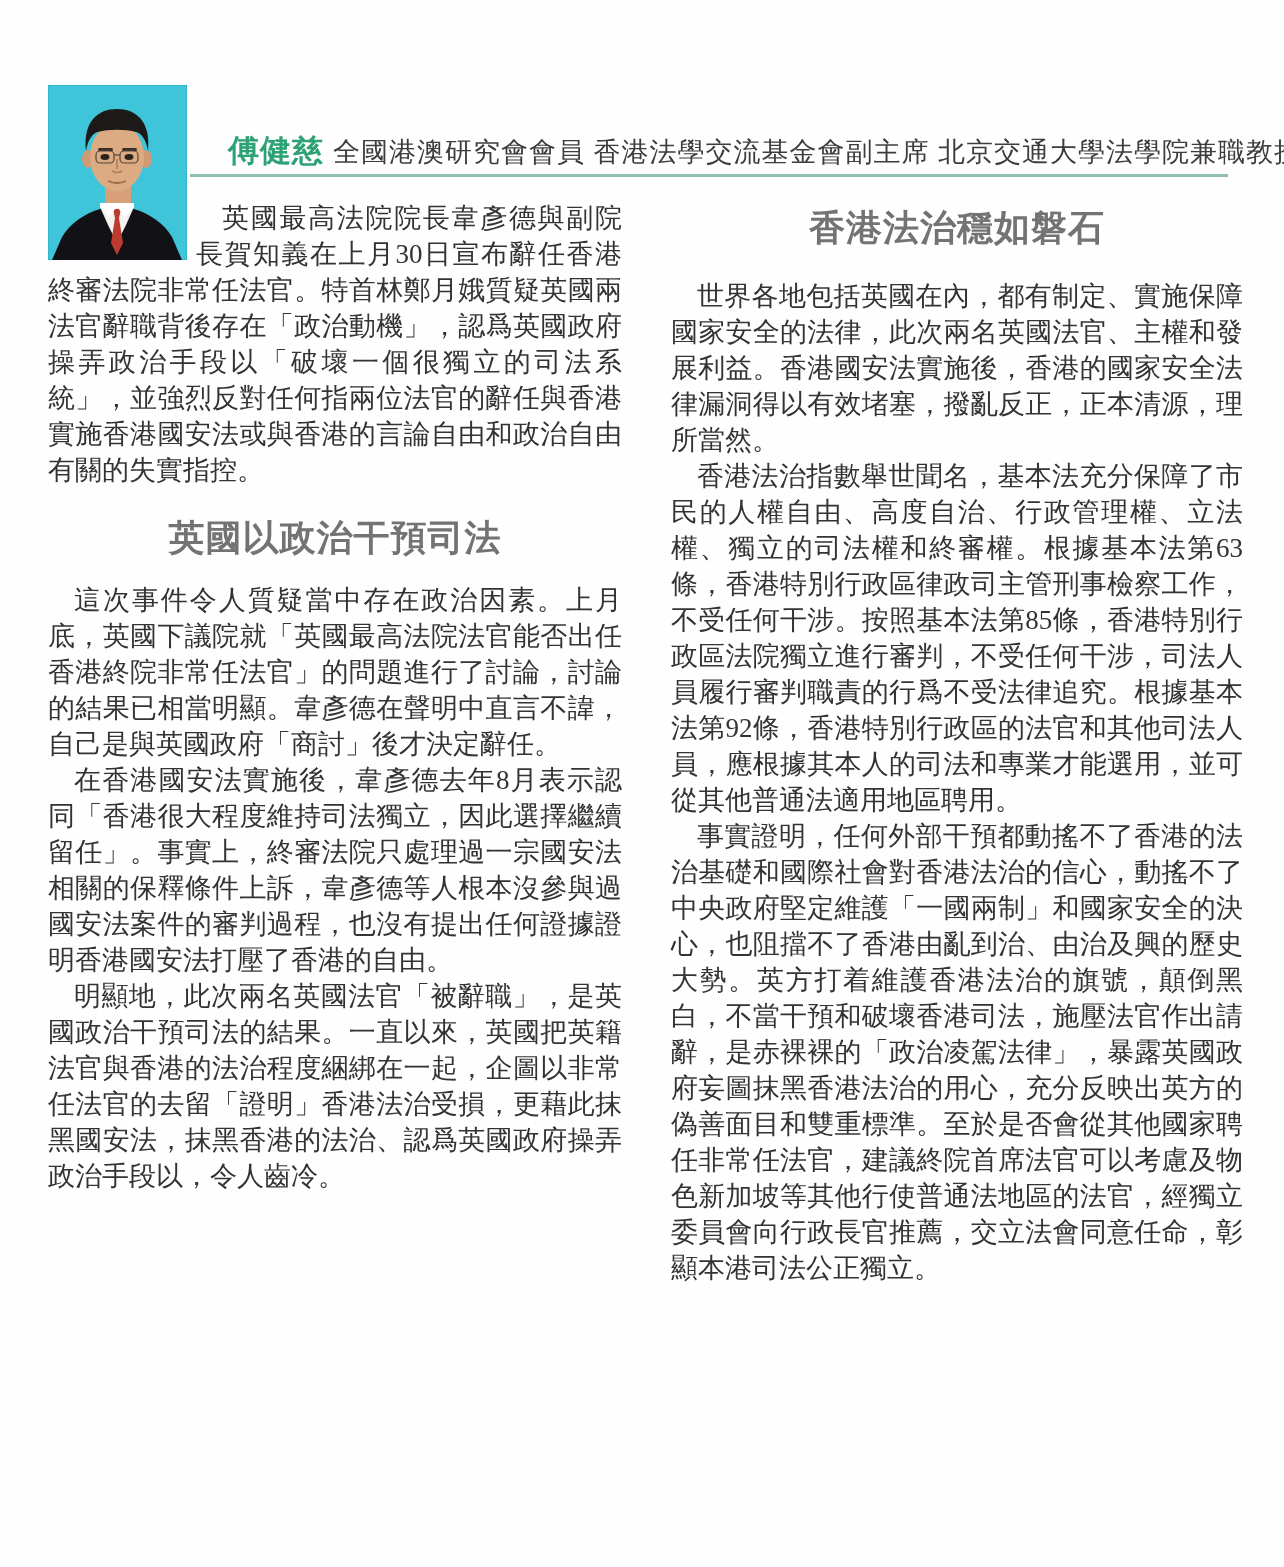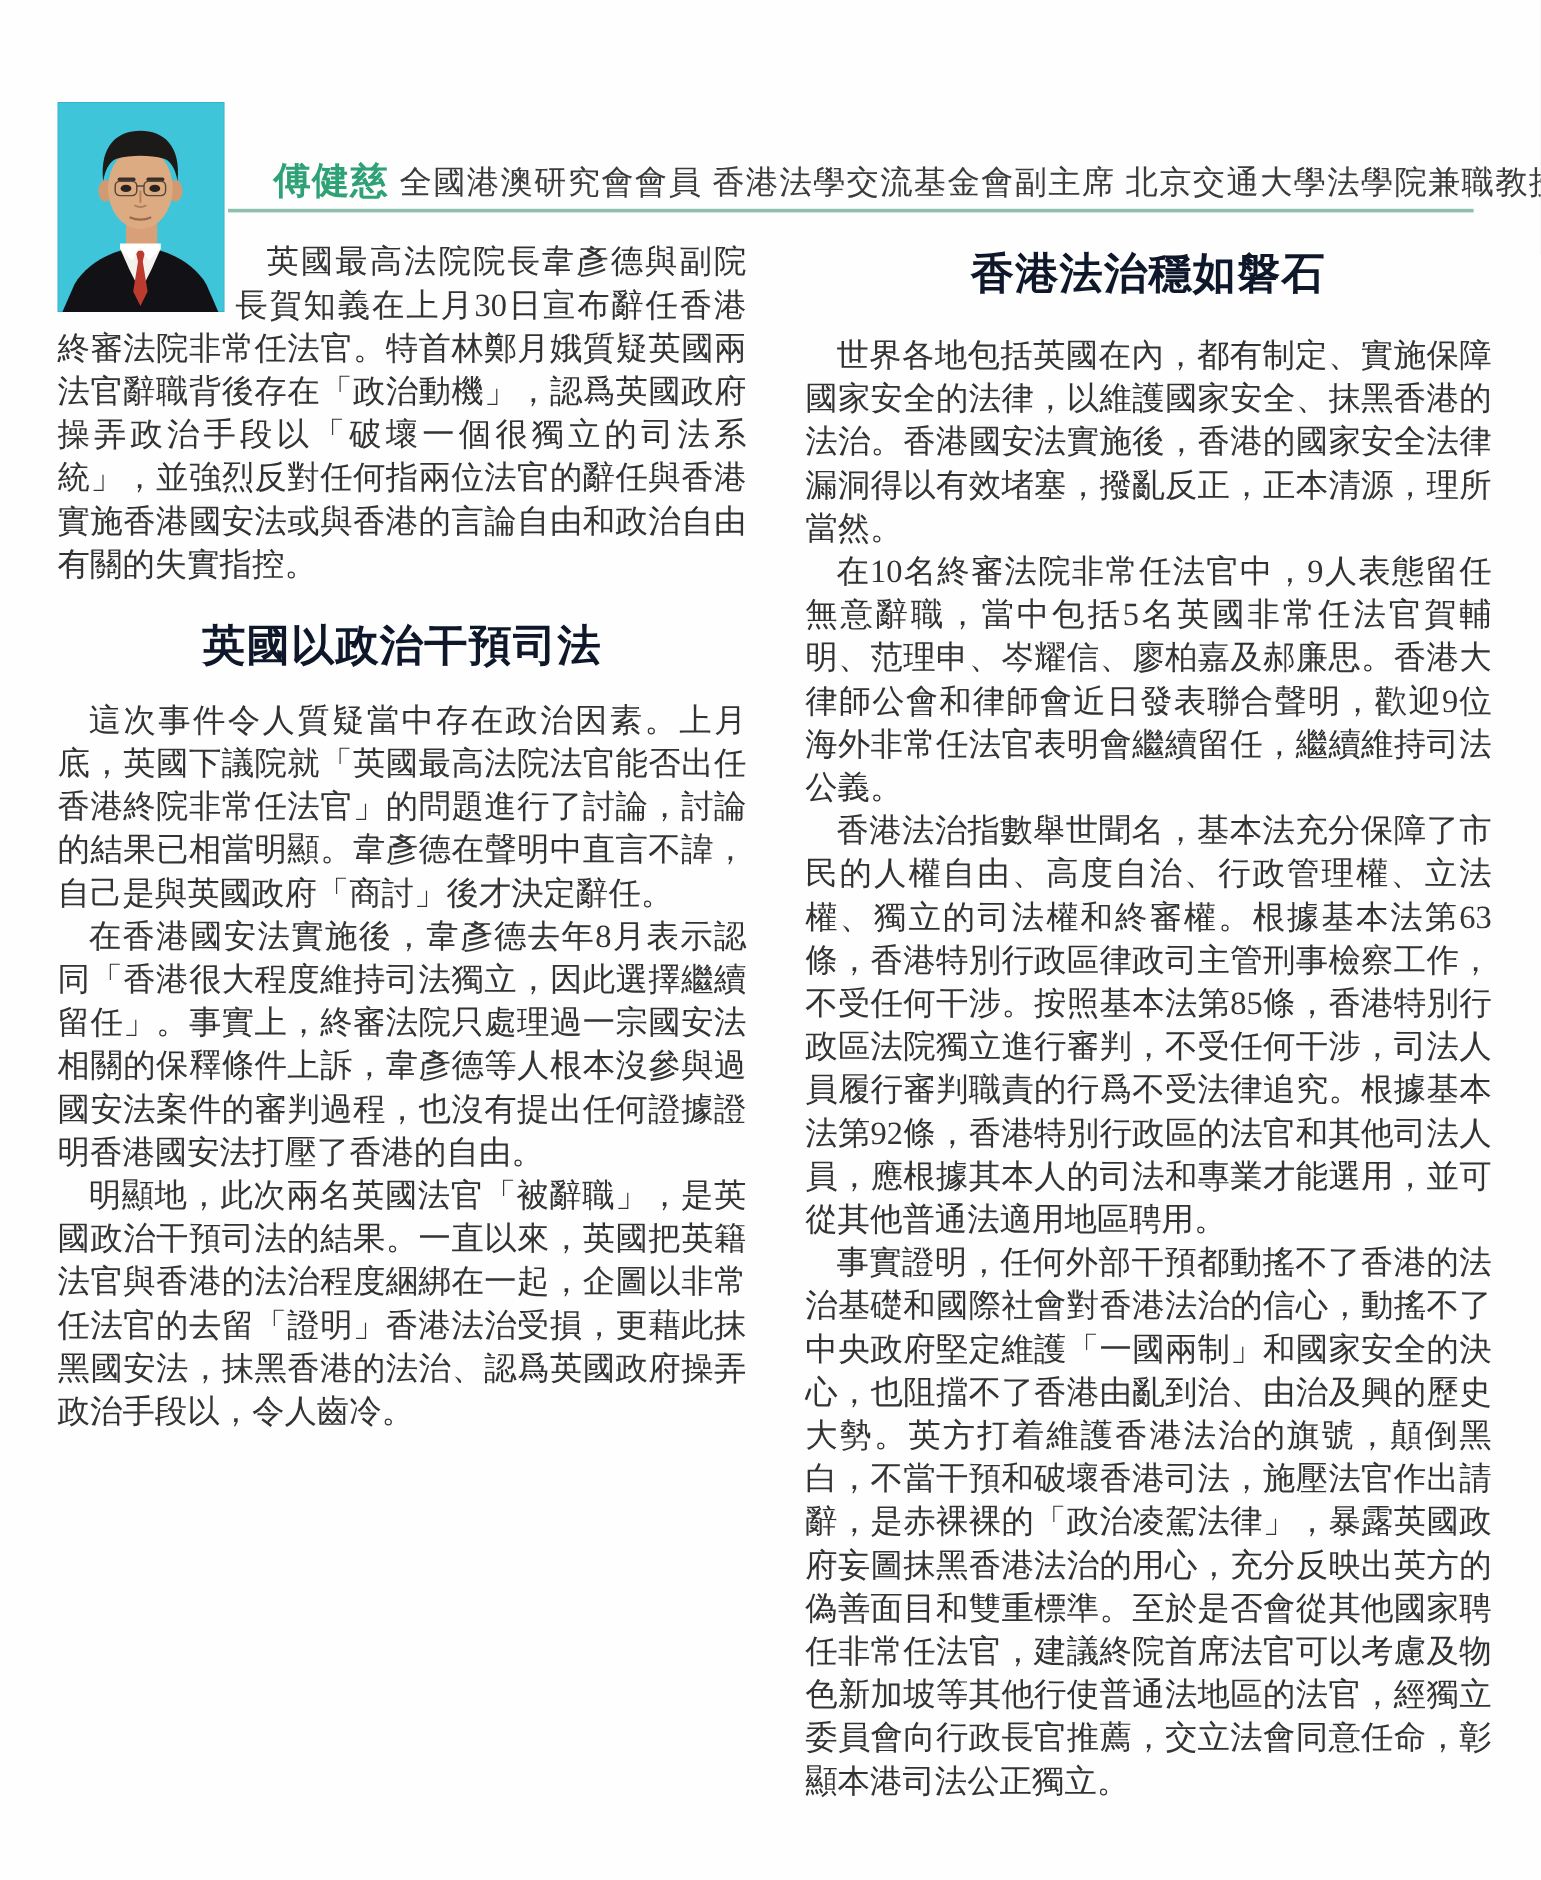--- a/index.html
+++ b/index.html
@@ -50,21 +50,21 @@
   .col p{
     margin:0;
     font-size:27px;line-height:36px;
     text-align:justify;text-justify:inter-ideograph;
     text-indent:26px;
     color:#333;
   }
   .col h2{
     font-family:"Liberation Sans","DejaVu Sans",sans-serif;
     font-weight:700;font-size:36px;line-height:48px;
-    color:#0f172a;text-align:center;
+    color:#737373;text-align:center;
     margin:26px 0 20px;letter-spacing:1px;
   }
   .col > h2:first-child{margin-top:4px;margin-bottom:26px;}
   .photo-spacer{
     float:left;width:148px;height:64px;
   }
 </style>
 </head>
 <body>
 
@@ -121,21 +121,20 @@
       <div class="photo-spacer"></div>
       <p>英國最高法院院長韋彥德與副院長賀知義在上月30日宣布辭任香港終審法院非常任法官。特首林鄭月娥質疑英國兩法官辭職背後存在「政治動機」，認爲英國政府操弄政治手段以「破壞一個很獨立的司法系統」，並強烈反對任何指兩位法官的辭任與香港實施香港國安法或與香港的言論自由和政治自由有關的失實指控。</p>
       <h2>英國以政治干預司法</h2>
       <p>這次事件令人質疑當中存在政治因素。上月底，英國下議院就「英國最高法院法官能否出任香港終院非常任法官」的問題進行了討論，討論的結果已相當明顯。韋彥德在聲明中直言不諱，自己是與英國政府「商討」後才決定辭任。</p>
       <p>在香港國安法實施後，韋彥德去年8月表示認同「香港很大程度維持司法獨立，因此選擇繼續留任」。事實上，終審法院只處理過一宗國安法相關的保釋條件上訴，韋彥德等人根本沒參與過國安法案件的審判過程，也沒有提出任何證據證明香港國安法打壓了香港的自由。</p>
       <p>明顯地，此次兩名英國法官「被辭職」，是英國政治干預司法的結果。一直以來，英國把英籍法官與香港的法治程度綑綁在一起，企圖以非常任法官的去留「證明」香港法治受損，更藉此抹黑國安法，抹黑香港的法治、認爲英國政府操弄政治手段以，令人齒冷。</p>
     </div>
 
     <div class="col right">
       <h2>香港法治穩如磐石</h2>
-      <p>世界各地包括英國在內，都有制定、實施保障國家安全的法律，以維護國家安全、抹黑香港的法治。香港國安法實施後，香港的國家安全法律漏洞得以有效堵塞，撥亂反正，正本清源，理所當然。</p>
-      <p>在10名終審法院非常任法官中，9人表態留任無意辭職，當中包括5名英國非常任法官賀輔明、范理申、岑耀信、廖柏嘉及郝廉思。香港大律師公會和律師會近日發表聯合聲明，歡迎9位海外非常任法官表明會繼續留任，繼續維持司法公義。</p>
+      <p>世界各地包括英國在內，都有制定、實施保障國家安全的法律，此次兩名英國法官、主權和發展利益。香港國安法實施後，香港的國家安全法律漏洞得以有效堵塞，撥亂反正，正本清源，理所當然。</p>
       <p>香港法治指數舉世聞名，基本法充分保障了市民的人權自由、高度自治、行政管理權、立法權、獨立的司法權和終審權。根據基本法第63條，香港特別行政區律政司主管刑事檢察工作，不受任何干涉。按照基本法第85條，香港特別行政區法院獨立進行審判，不受任何干涉，司法人員履行審判職責的行爲不受法律追究。根據基本法第92條，香港特別行政區的法官和其他司法人員，應根據其本人的司法和專業才能選用，並可從其他普通法適用地區聘用。</p>
       <p>事實證明，任何外部干預都動搖不了香港的法治基礎和國際社會對香港法治的信心，動搖不了中央政府堅定維護「一國兩制」和國家安全的決心，也阻擋不了香港由亂到治、由治及興的歷史大勢。英方打着維護香港法治的旗號，顛倒黑白，不當干預和破壞香港司法，施壓法官作出請辭，是赤裸裸的「政治凌駕法律」，暴露英國政府妄圖抹黑香港法治的用心，充分反映出英方的偽善面目和雙重標準。至於是否會從其他國家聘任非常任法官，建議終院首席法官可以考慮及物色新加坡等其他行使普通法地區的法官，經獨立委員會向行政長官推薦，交立法會同意任命，彰顯本港司法公正獨立。</p>
     </div>
 
   </div>
 
 </div>
 
 </body></html>

